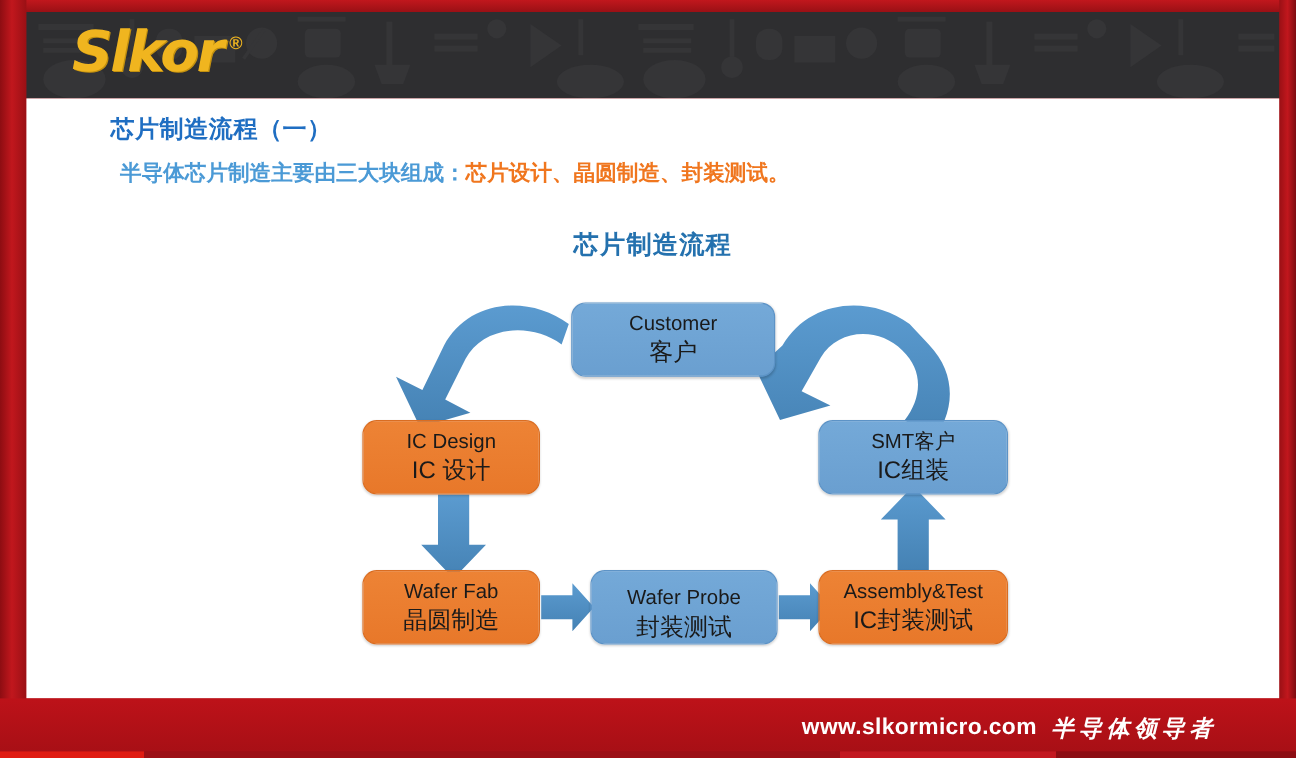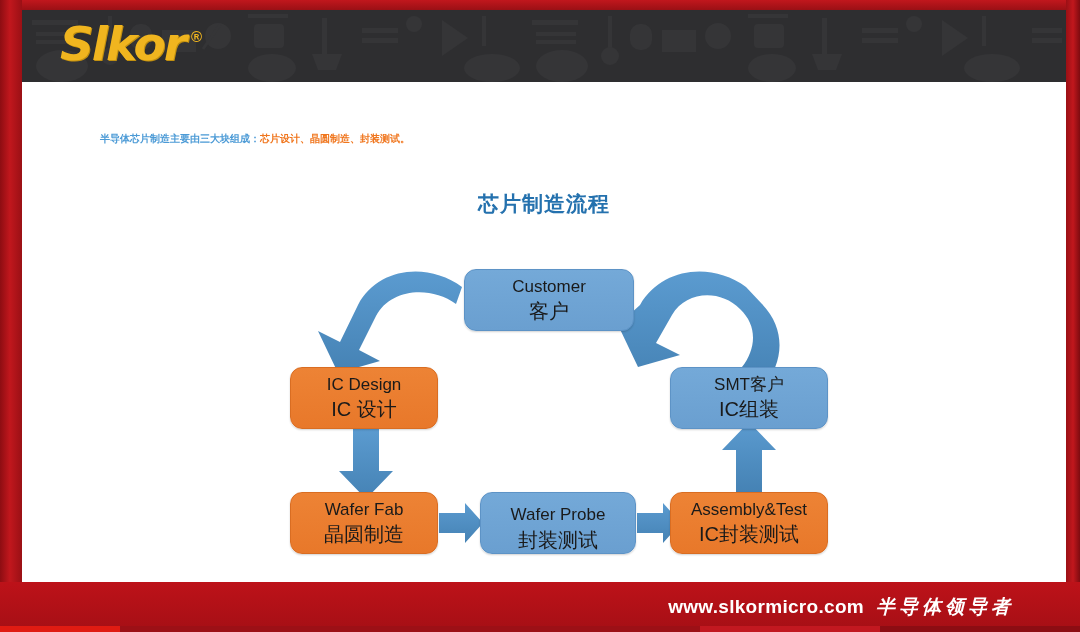--- a/index.html
+++ b/index.html
@@ -67,35 +67,35 @@
     background: #ffffff;
   }
 
   .page-title {
     position: absolute; left: 70px; top: 12px;
     font-size: 20px; font-weight: 700; color: #1f6ec2;
     letter-spacing: .5px;
   }
   .page-sub {
     position: absolute; left: 78px; top: 50px;
-    font-size: 10px; font-weight: 700; white-space: nowrap;
+    font-size: 18px; font-weight: 700; white-space: nowrap;
   }
   .sub-blue { color: #4b9ad6; }
   .sub-orange { color: #f0761e; }
 
   .chart-title {
     position: absolute; left: 0; top: 108px; width: 1044px;
     text-align: center;
     font-size: 21px; font-weight: 700; color: #2471ae;
     letter-spacing: 1px;
   }
 
   
   .flow {
-    position: absolute; left: 0; top: 0; width: 1044px; height: 500px; margin-top: 17px;
+    position: absolute; left: 12px; top: 0; width: 1044px; height: 500px;
   }
   .node {
     position: absolute;
     display: flex; flex-direction: column;
     align-items: center; justify-content: center;
     border-radius: 12px;
     color: #1a1a1a;
     font-size: 17px;
     line-height: 1.32;
     z-index: 2;
@@ -200,20 +200,21 @@
     </svg>
 
     <div class="logo">
       <span class="logo-word">Slkor</span>
       <span class="logo-reg">®</span>
     </div>
   </div>
 
   <div class="page">
 
+    <div class="page-title">芯片制造流程（一）</div>
 
     <div class="page-sub">
       <span class="sub-blue">半导体芯片制造主要由三大块组成：</span><span class="sub-orange">芯片设计、晶圆制造、封装测试。</span>
     </div>
 
     <div class="chart-title">芯片制造流程</div>
 
     <div class="flow">
 
       <svg class="arrows" viewBox="0 0 1044 500" preserveAspectRatio="none">

